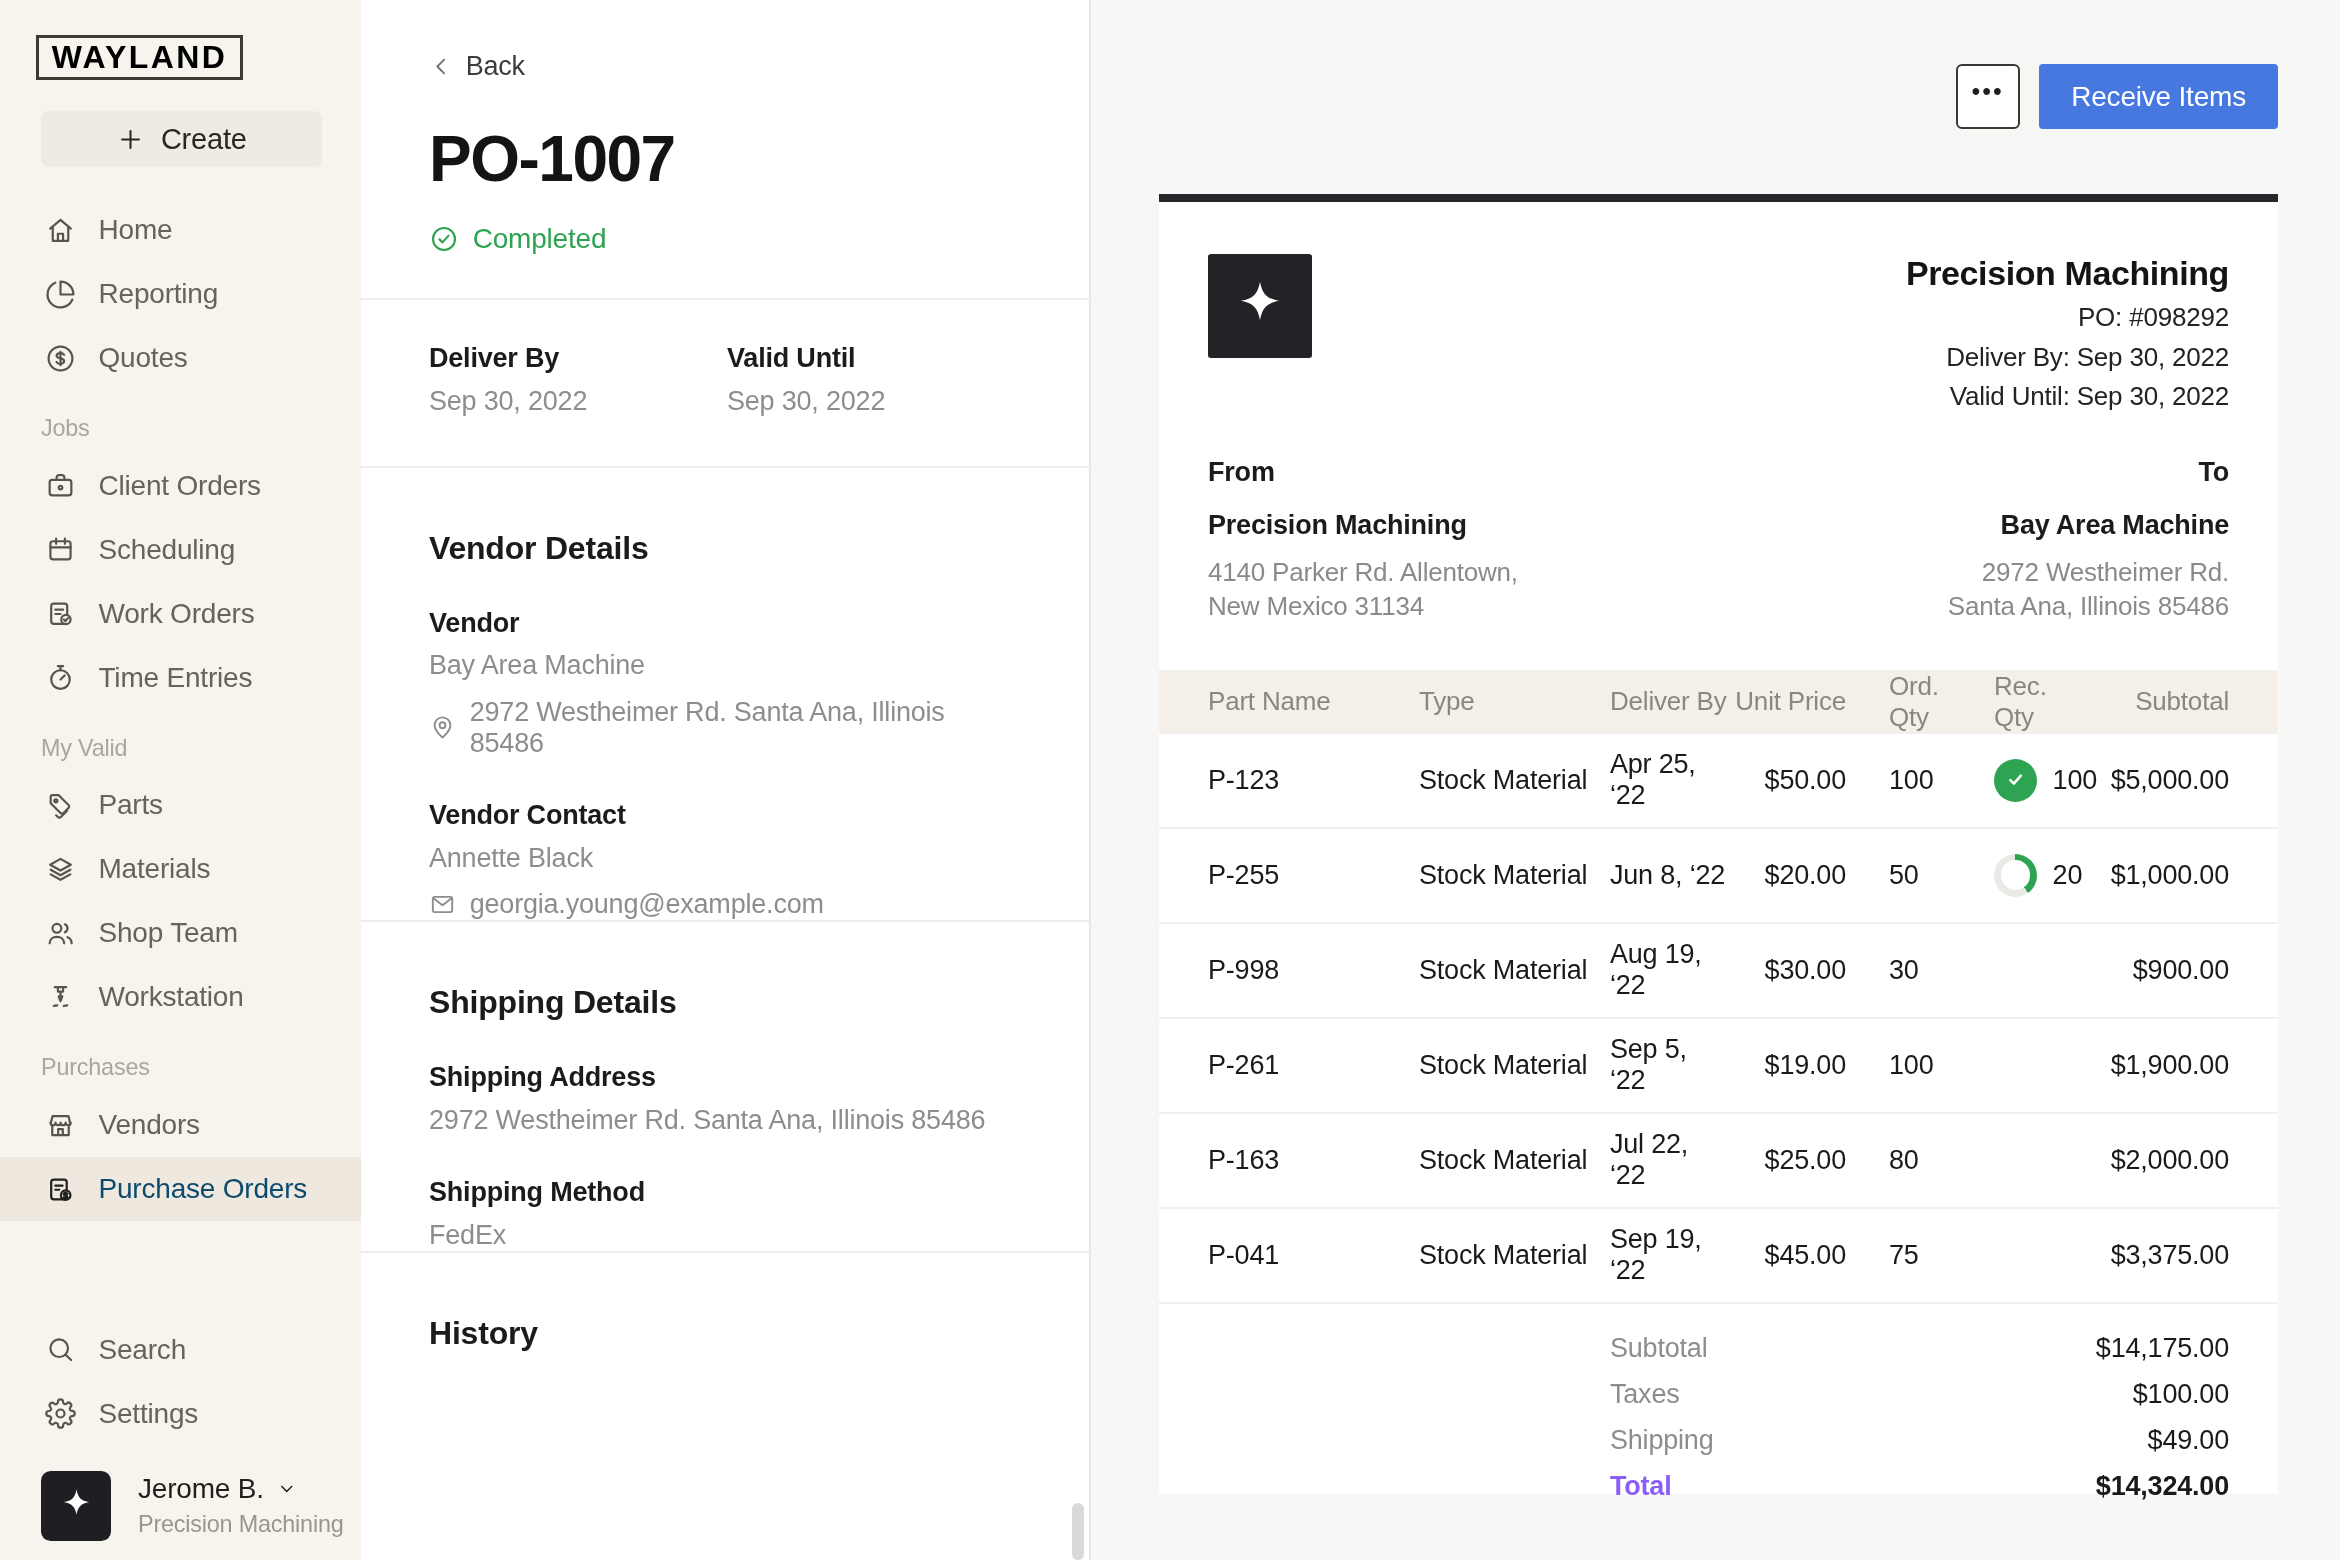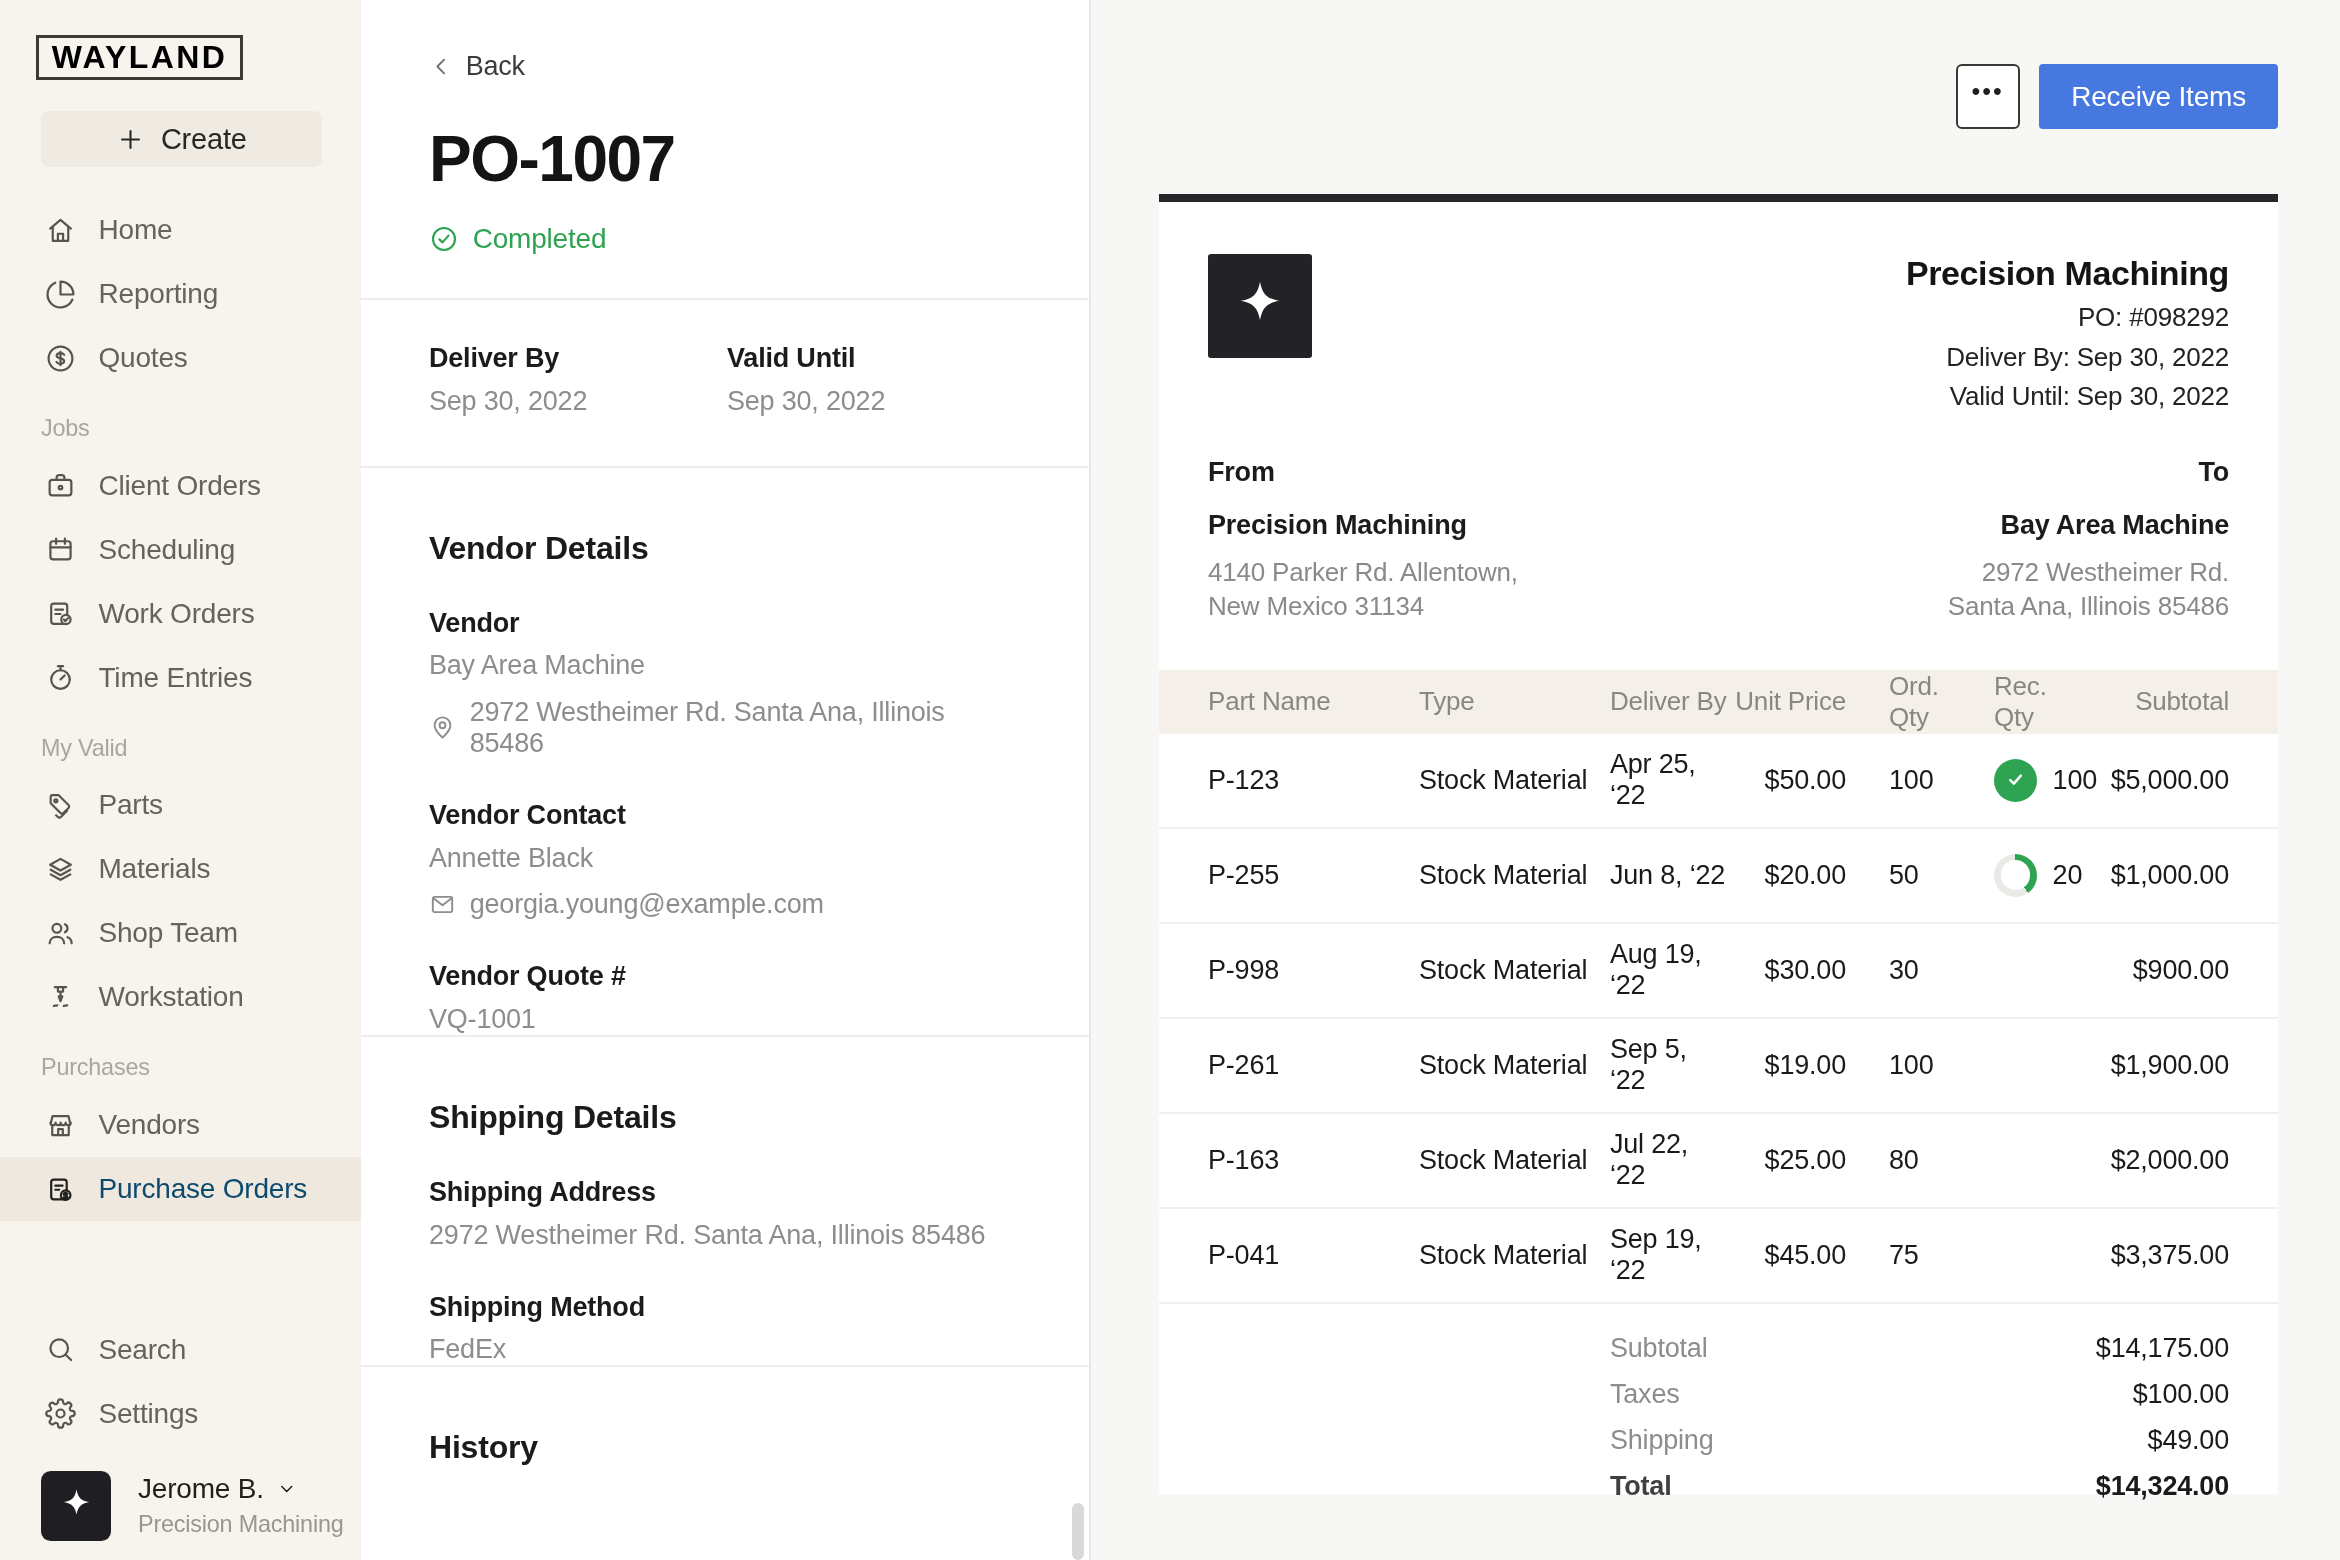--- a/index.html
+++ b/index.html
@@ -333,24 +333,20 @@
       <div class="icon-line">
         <span class="ic">
             <svg viewBox="0 0 24 24" width="27" height="27">
               <rect x="3.4" y="5.2" width="17.2" height="13.6" rx="1.6"></rect>
               <path d="M4 6.4 12 12.6l8-6.2"></path>
             </svg>
           </span>
         <span>georgia.young@example.com</span>
       </div>
     </div>
-    <div class="blk">
-      <div class="f-label">Vendor Quote #</div>
-      <div class="val">VQ-1001</div>
-    </div>
   </section>
   <div class="hr"></div>
   <section class="pad-b">
     <h2 class="sec-heading">Shipping Details</h2>
     <div class="blk">
       <div class="f-label">Shipping Address</div>
       <div class="val">2972 Westheimer Rd. Santa Ana, Illinois 85486</div>
     </div>
     <div class="blk">
       <div class="f-label">Shipping Method</div>
@@ -493,21 +489,21 @@
           </div>
         </div>
         <div class="total-row">
           <div class="inner">
             <span class="lbl" style="color: rgb(141, 141, 139);">Shipping</span>
             <span class="tval">$49.00</span>
           </div>
         </div>
         <div class="total-row emph">
           <div class="inner">
-            <span class="lbl" style="color: #404040;">Total</span>
+            <span class="lbl" style="color: #8b5cf6;">Total</span>
             <span class="tval">$14,324.00</span>
           </div>
         </div>
       </div>
     <div class="ext-note-label">External Note</div>
 
   </article>
 </section>
 
 

